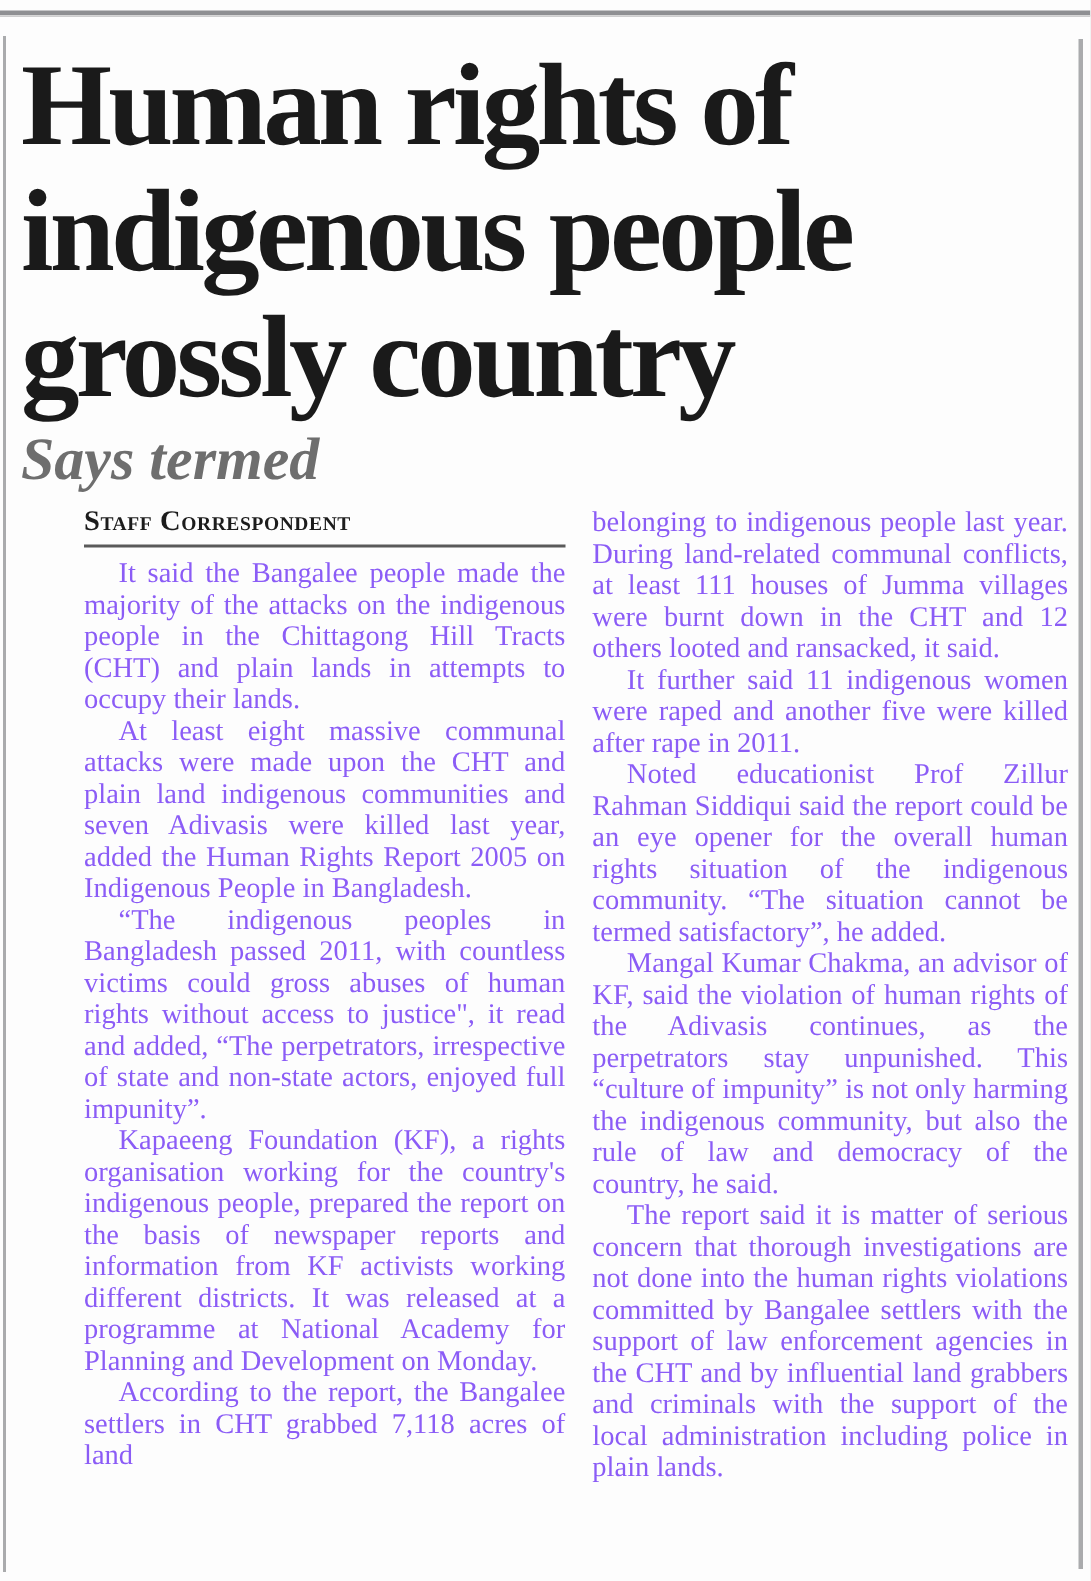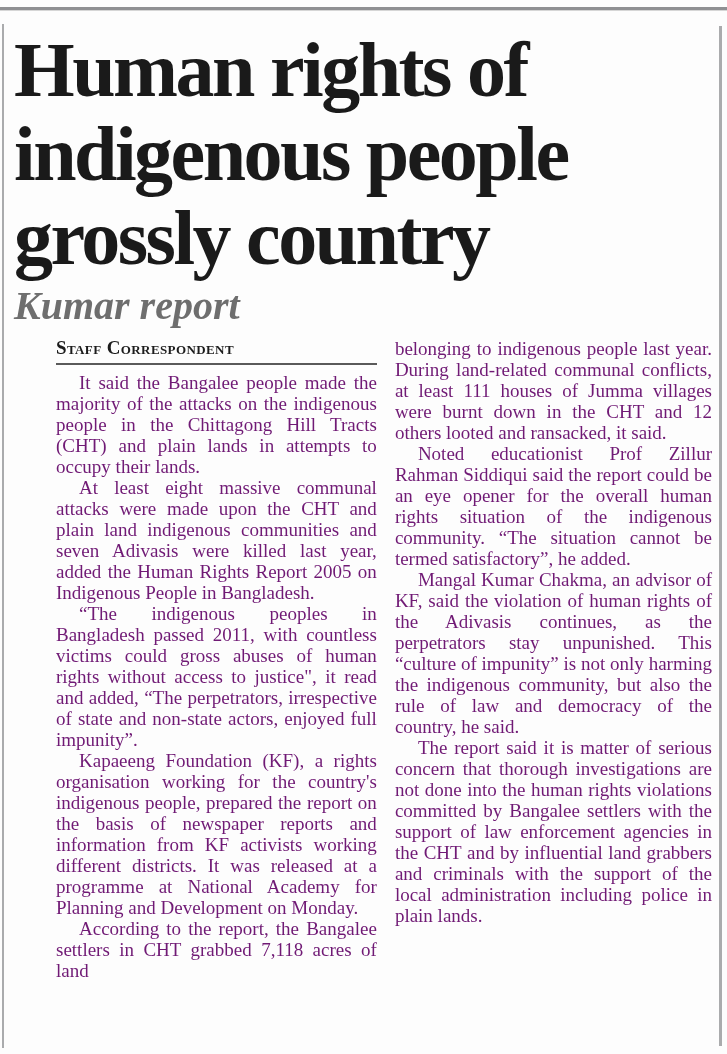--- a/index.html
+++ b/index.html
@@ -59,57 +59,58 @@
   }
   .byline-rule{
     height:2px;
     background:#5a5a5a;
     margin:5px 0 7px 0;
   }
   .para{
     font-size:19px;
     line-height:21px;
     text-align:justify;
-    color:#701a75;
+    color:#8b5cf6;
     margin:0;
   }
   .para.indent{text-indent:23px;}
 </style>
 </head>
 <body>
 
 <div class="page">
   <div class="top-rule"></div>
   <div class="left-rule"></div>
   <div class="right-rule"></div>
 
   <div class="content">
 
     <h1 class="headline">
       <div>Human rights of</div>
       <div>indigenous people</div>
       <div>grossly country</div>
     </h1>
 
-    <h2 class="subhead">Kumar report</h2>
+    <h2 class="subhead">Says termed</h2>
 
     <div class="columns">
 
       <div class="col-left">
         <div class="byline">Staff Correspondent</div>
         <div class="byline-rule"></div>
         <p class="para indent">It said the Bangalee people made the majority of the attacks on the indigenous people in the Chittagong Hill Tracts (CHT) and plain lands in attempts to occupy their lands.</p>
         <p class="para indent">At least eight massive communal attacks were made upon the CHT and plain land indigenous communities and seven Adivasis were killed last year, added the Human Rights Report 2005 on Indigenous People in Bangladesh.</p>
         <p class="para indent">“The indigenous peoples in Bangladesh passed 2011, with countless victims could gross abuses of human rights without access to justice", it read and added, “The perpetrators, irrespective of state and non-state actors, enjoyed full impunity”.</p>
         <p class="para indent">Kapaeeng Foundation (KF), a rights organisation working for the country's indigenous people, prepared the report on the basis of newspaper reports and information from KF activists working different districts. It was released at a programme at National Academy for Planning and Development on Monday.</p>
         <p class="para indent">According to the report, the Bangalee settlers in CHT grabbed 7,118 acres of land</p>
       </div>
 
       <div class="col-right">
         <p class="para">belonging to indigenous people last year. During land-related communal conflicts, at least 111 houses of Jumma villages were burnt down in the CHT and 12 others looted and ransacked, it said.</p>
+        <p class="para indent">It further said 11 indigenous women were raped and another five were killed after rape in 2011.</p>
         <p class="para indent">Noted educationist Prof Zillur Rahman Siddiqui said the report could be an eye opener for the overall human rights situation of the indigenous community. “The situation cannot be termed satisfactory”, he added.</p>
         <p class="para indent">Mangal Kumar Chakma, an advisor of KF, said the violation of human rights of the Adivasis continues, as the perpetrators stay unpunished. This “culture of impunity” is not only harming the indigenous community, but also the rule of law and democracy of the country, he said.</p>
         <p class="para indent">The report said it is matter of serious concern that thorough investigations are not done into the human rights violations committed by Bangalee settlers with the support of law enforcement agencies in the CHT and by influential land grabbers and criminals with the support of the local administration including police in plain lands.</p>
       </div>
 
     </div>
   </div>
 </div>
 
 </body></html>

